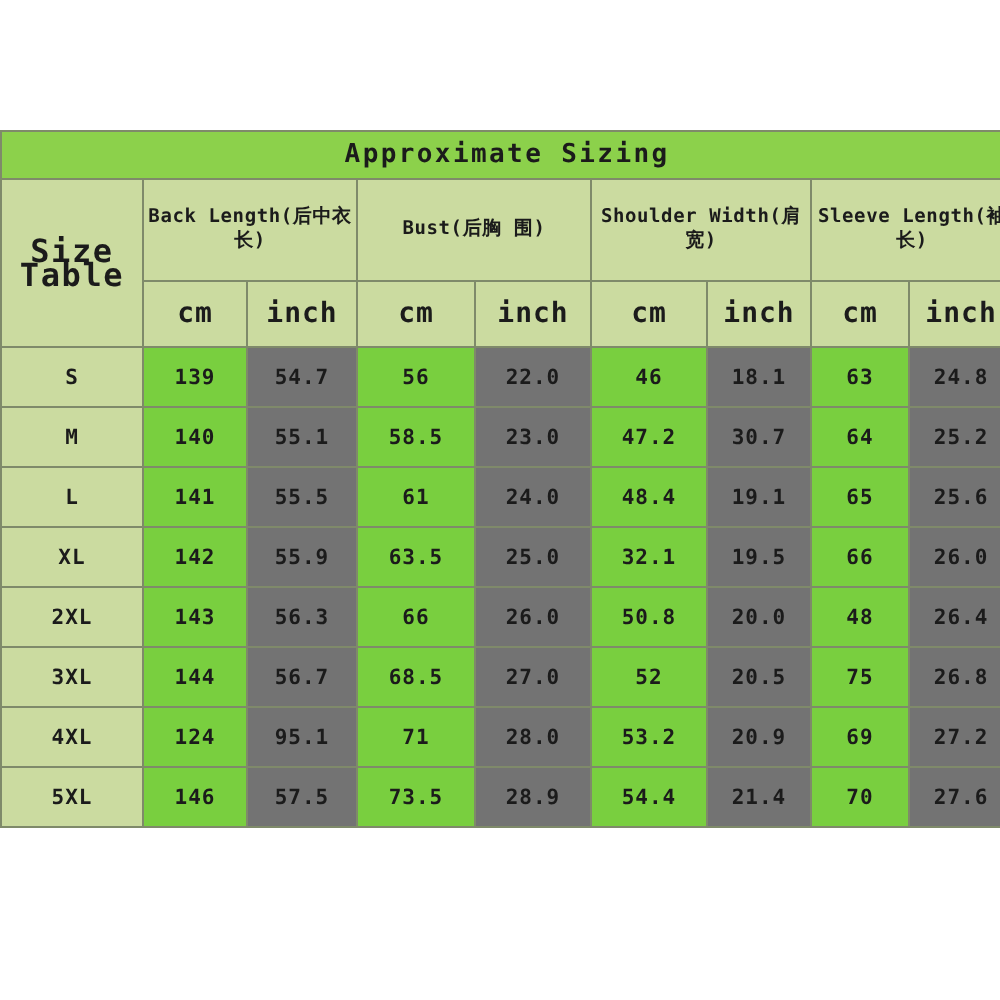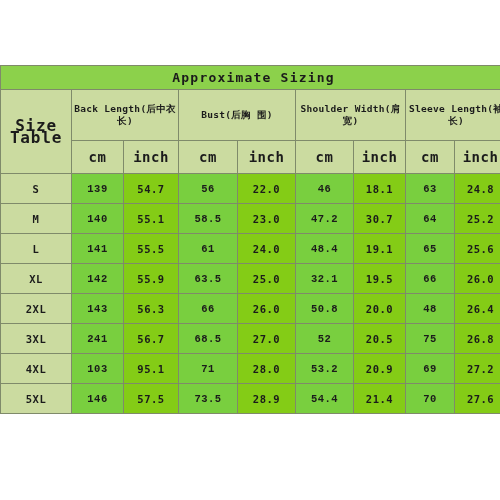--- a/index.html
+++ b/index.html
@@ -48,22 +48,22 @@
   }
   .hdr-group { height: 50px; padding: 0 2px; }
   .unit-cell { background: #cbdba0; font-size: 14px; height: 32px; letter-spacing: 0.5px; }
   .size-label-cell {
     background: #cbdba0;
     font-size: 10.5px;
     letter-spacing: 0.8px;
   }
   .size-stub { height: 82px; font-size: 16px; letter-spacing: 0.8px; }
   .data-row td { height: 29px; font-size: 10.5px; letter-spacing: 0.5px; }
-  .cm-cell { background: #79cf3f; font-family: Liberation Mono, monospace; }
-  .inch-cell { background: #84cc16; }
+  .cm-cell { background: #79cf3f; }
+  .inch-cell { background: #737373; }
   col.c-size { width: 71px; }
   col.c-a { width: 52px; }
   col.c-b { width: 55px; }
   col.c-c { width: 59px; }
   col.c-d { width: 58px; }
   col.c-e { width: 58px; }
   col.c-f { width: 52px; }
   col.c-g { width: 49px; }
   col.c-h { width: 52px; }
 </style>
@@ -155,32 +155,32 @@
         <td class="inch-cell">56.3</td>
         <td class="cm-cell">66</td>
         <td class="inch-cell">26.0</td>
         <td class="cm-cell">50.8</td>
         <td class="inch-cell">20.0</td>
         <td class="cm-cell">48</td>
         <td class="inch-cell">26.4</td>
       </tr>
       <tr class="data-row">
         <td class="size-label-cell">3XL</td>
-        <td class="cm-cell">241</td>
+        <td class="cm-cell">144</td>
         <td class="inch-cell">56.7</td>
         <td class="cm-cell">68.5</td>
         <td class="inch-cell">27.0</td>
         <td class="cm-cell">52</td>
         <td class="inch-cell">20.5</td>
         <td class="cm-cell">75</td>
         <td class="inch-cell">26.8</td>
       </tr>
       <tr class="data-row">
         <td class="size-label-cell">4XL</td>
-        <td class="cm-cell">103</td>
+        <td class="cm-cell">124</td>
         <td class="inch-cell">95.1</td>
         <td class="cm-cell">71</td>
         <td class="inch-cell">28.0</td>
         <td class="cm-cell">53.2</td>
         <td class="inch-cell">20.9</td>
         <td class="cm-cell">69</td>
         <td class="inch-cell">27.2</td>
       </tr>
       <tr class="data-row">
         <td class="size-label-cell">5XL</td>

